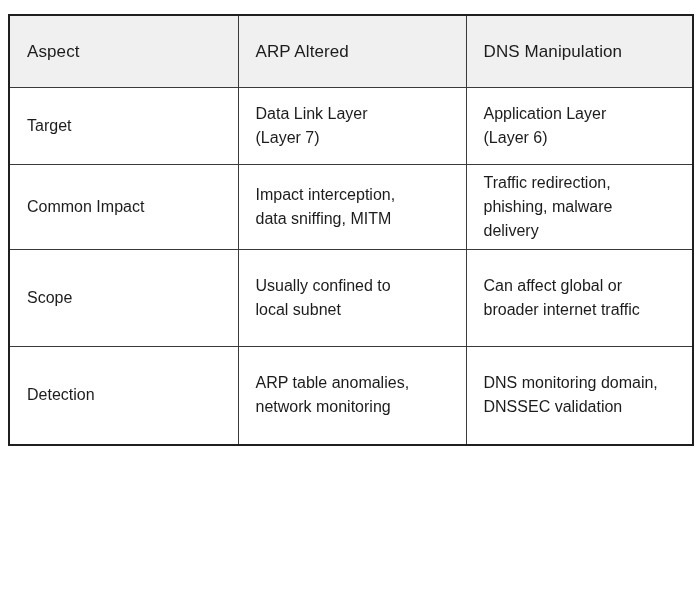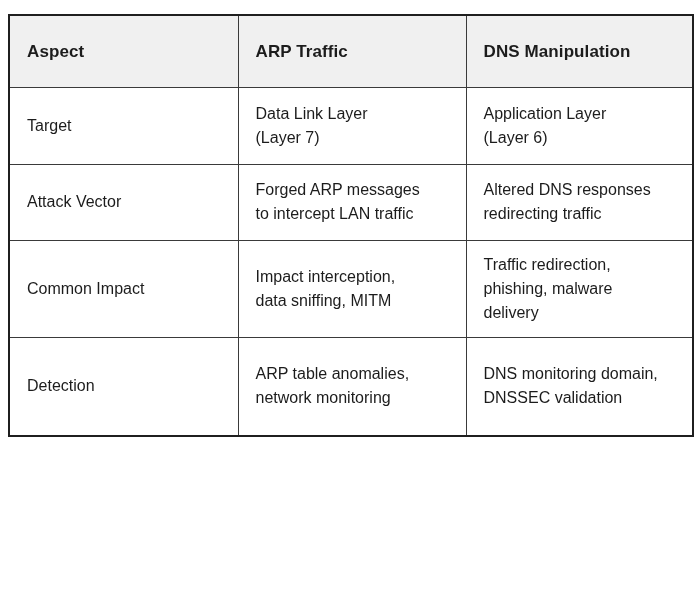--- a/index.html
+++ b/index.html
@@ -31,21 +31,21 @@
     padding: 6px 17px;
     vertical-align: middle;
     text-align: left;
     white-space: pre-line;
     font-size: 16px;
     line-height: 1.5;
     overflow: hidden;
   }
   thead th {
     background: #f0f0f0;
-    font-weight: bold;
+    font-weight: normal;
     font-size: 17px;
     letter-spacing: 0.1px;
   }
   thead tr { height: 72px; }
   tbody tr:nth-child(1) { height: 77px; }
   tbody tr:nth-child(2) { height: 76px; }
   tbody tr:nth-child(3) { height: 97px; }
   tbody tr:nth-child(4) { height: 99px; }
   tbody tr:nth-child(5) { height: 72px; }
   tbody tr:nth-child(6) { height: 88px; }
@@ -56,46 +56,46 @@
 <div class="table-wrap">
   <table class="comparison">
     <colgroup>
       <col class="c-aspect">
       <col class="c-arp">
       <col class="c-dns">
     </colgroup>
     <thead>
       <tr>
         <th>Aspect</th>
-        <th>ARP Traffic</th>
+        <th>ARP Altered</th>
         <th>DNS Manipulation</th>
       </tr>
     </thead>
     <tbody>
       <tr>
         <td>Target</td>
         <td>Data Link Layer
 (Layer 7)</td>
         <td>Application Layer
 (Layer 6)</td>
       </tr>
       <tr>
-        <td>Attack Vector</td>
-        <td>Forged ARP messages
-to intercept LAN traffic</td>
-        <td>Altered DNS responses
-redirecting traffic</td>
-      </tr>
-      <tr>
         <td>Common Impact</td>
         <td>Impact interception,
 data sniffing, MITM</td>
         <td>Traffic redirection,
 phishing, malware
 delivery</td>
+      </tr>
+      <tr>
+        <td>Scope</td>
+        <td>Usually confined to
+local subnet</td>
+        <td>Can affect global or
+broader internet traffic</td>
       </tr>
       <tr>
         <td>Detection</td>
         <td>ARP table anomalies,
 network monitoring</td>
         <td>DNS monitoring domain,
 DNSSEC validation</td>
       </tr>
     </tbody>
   </table>

